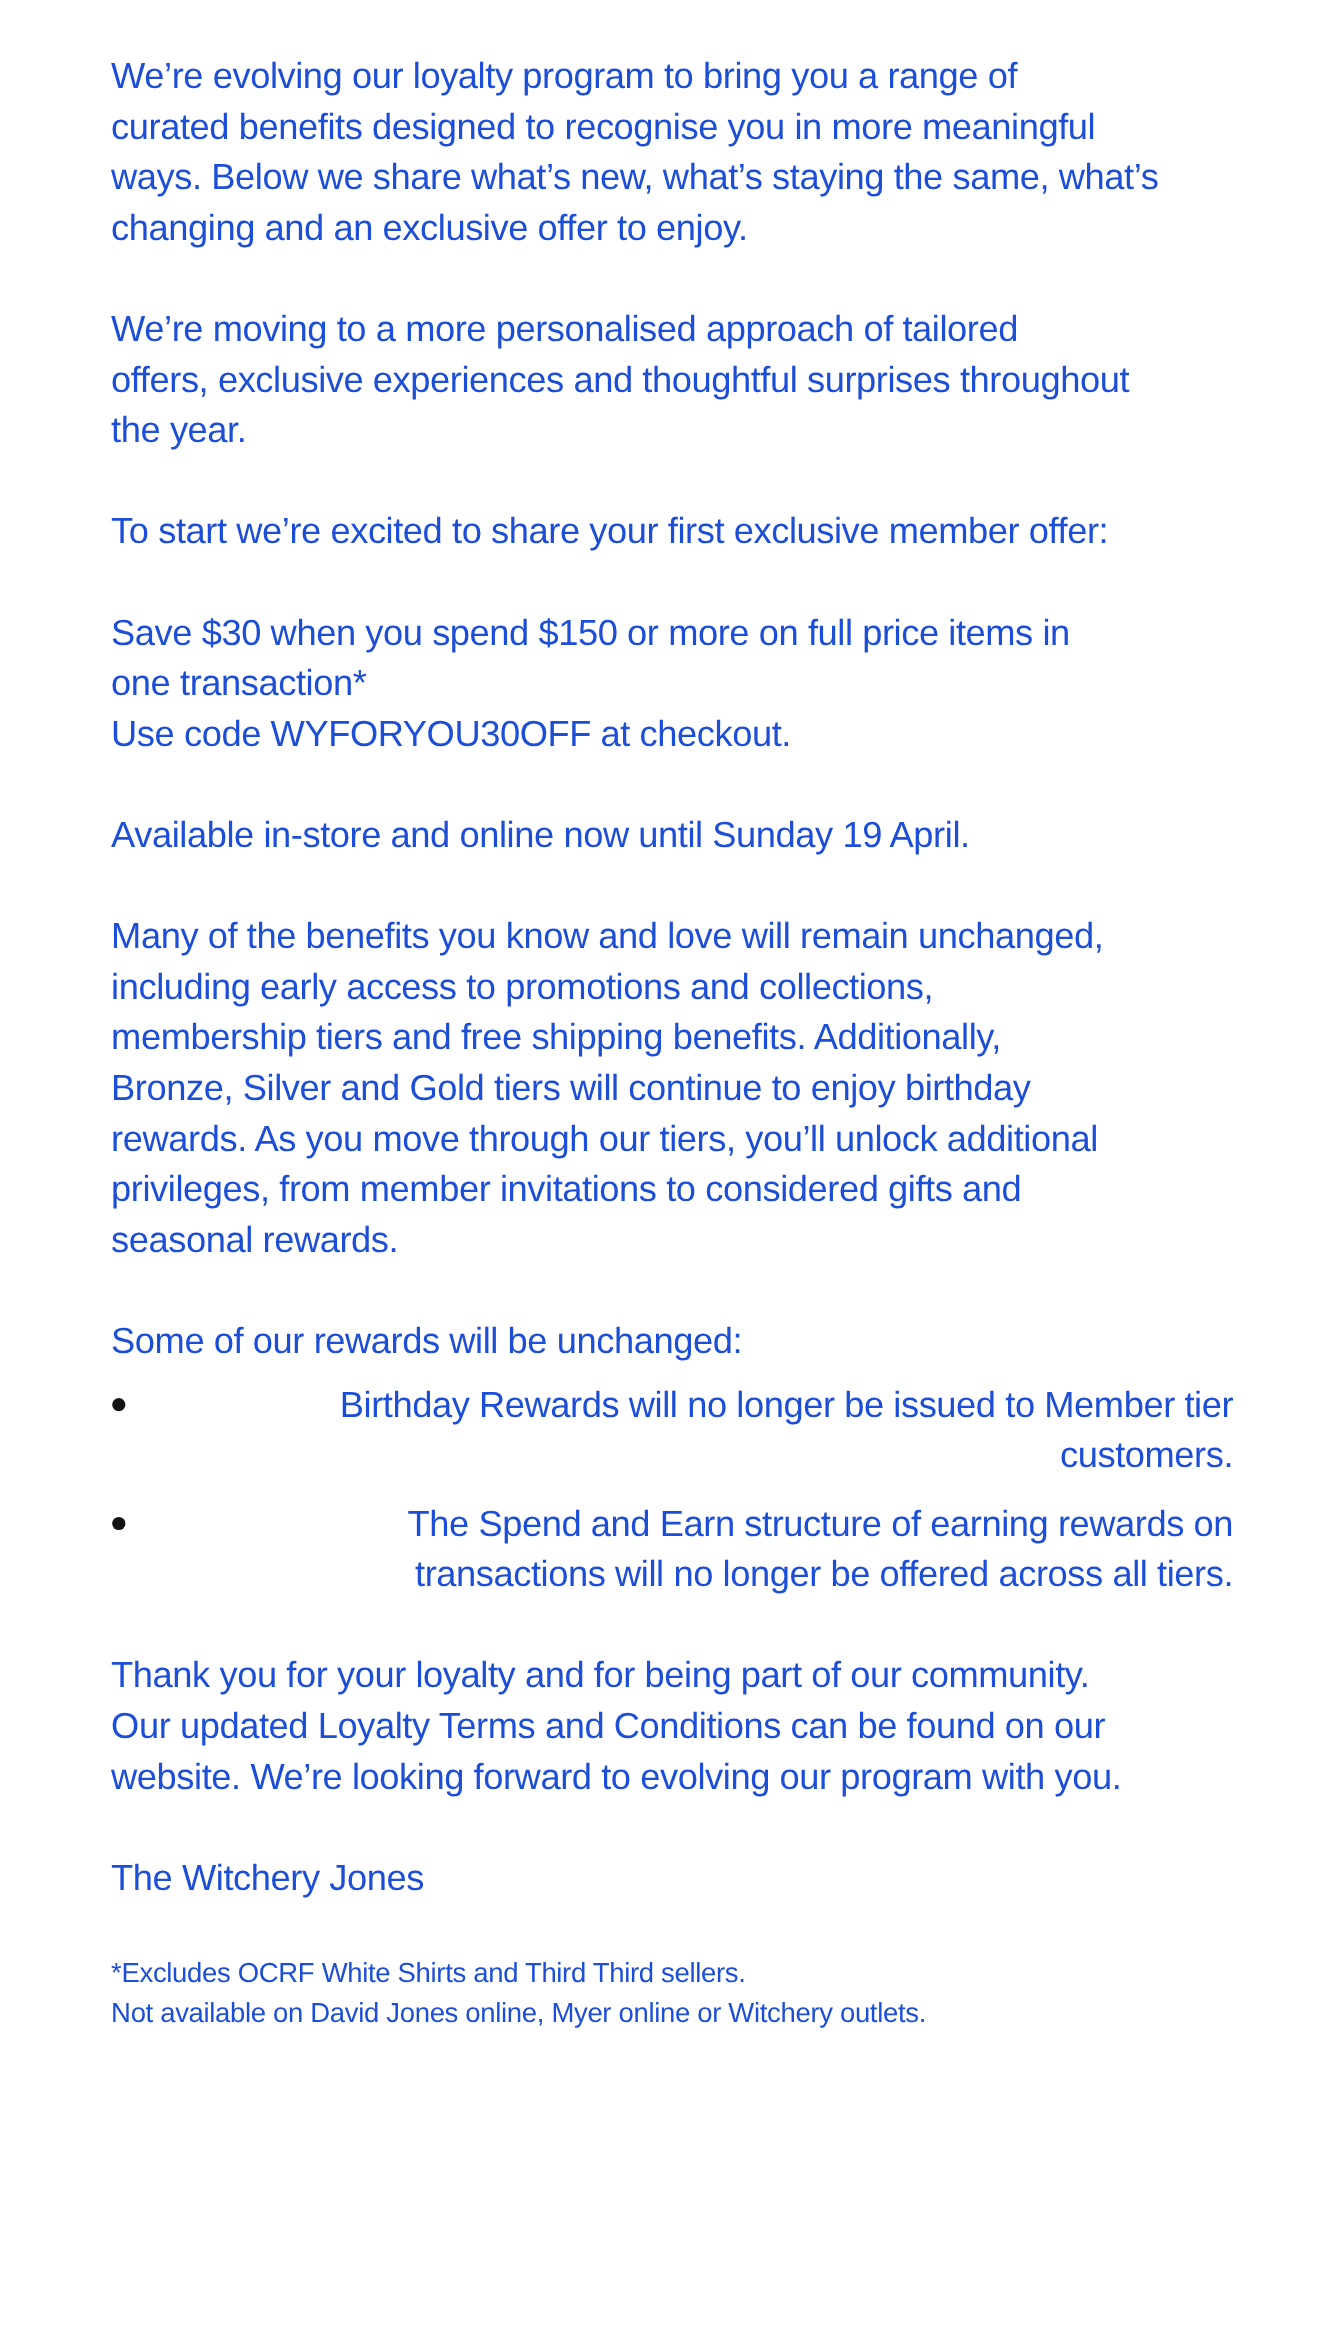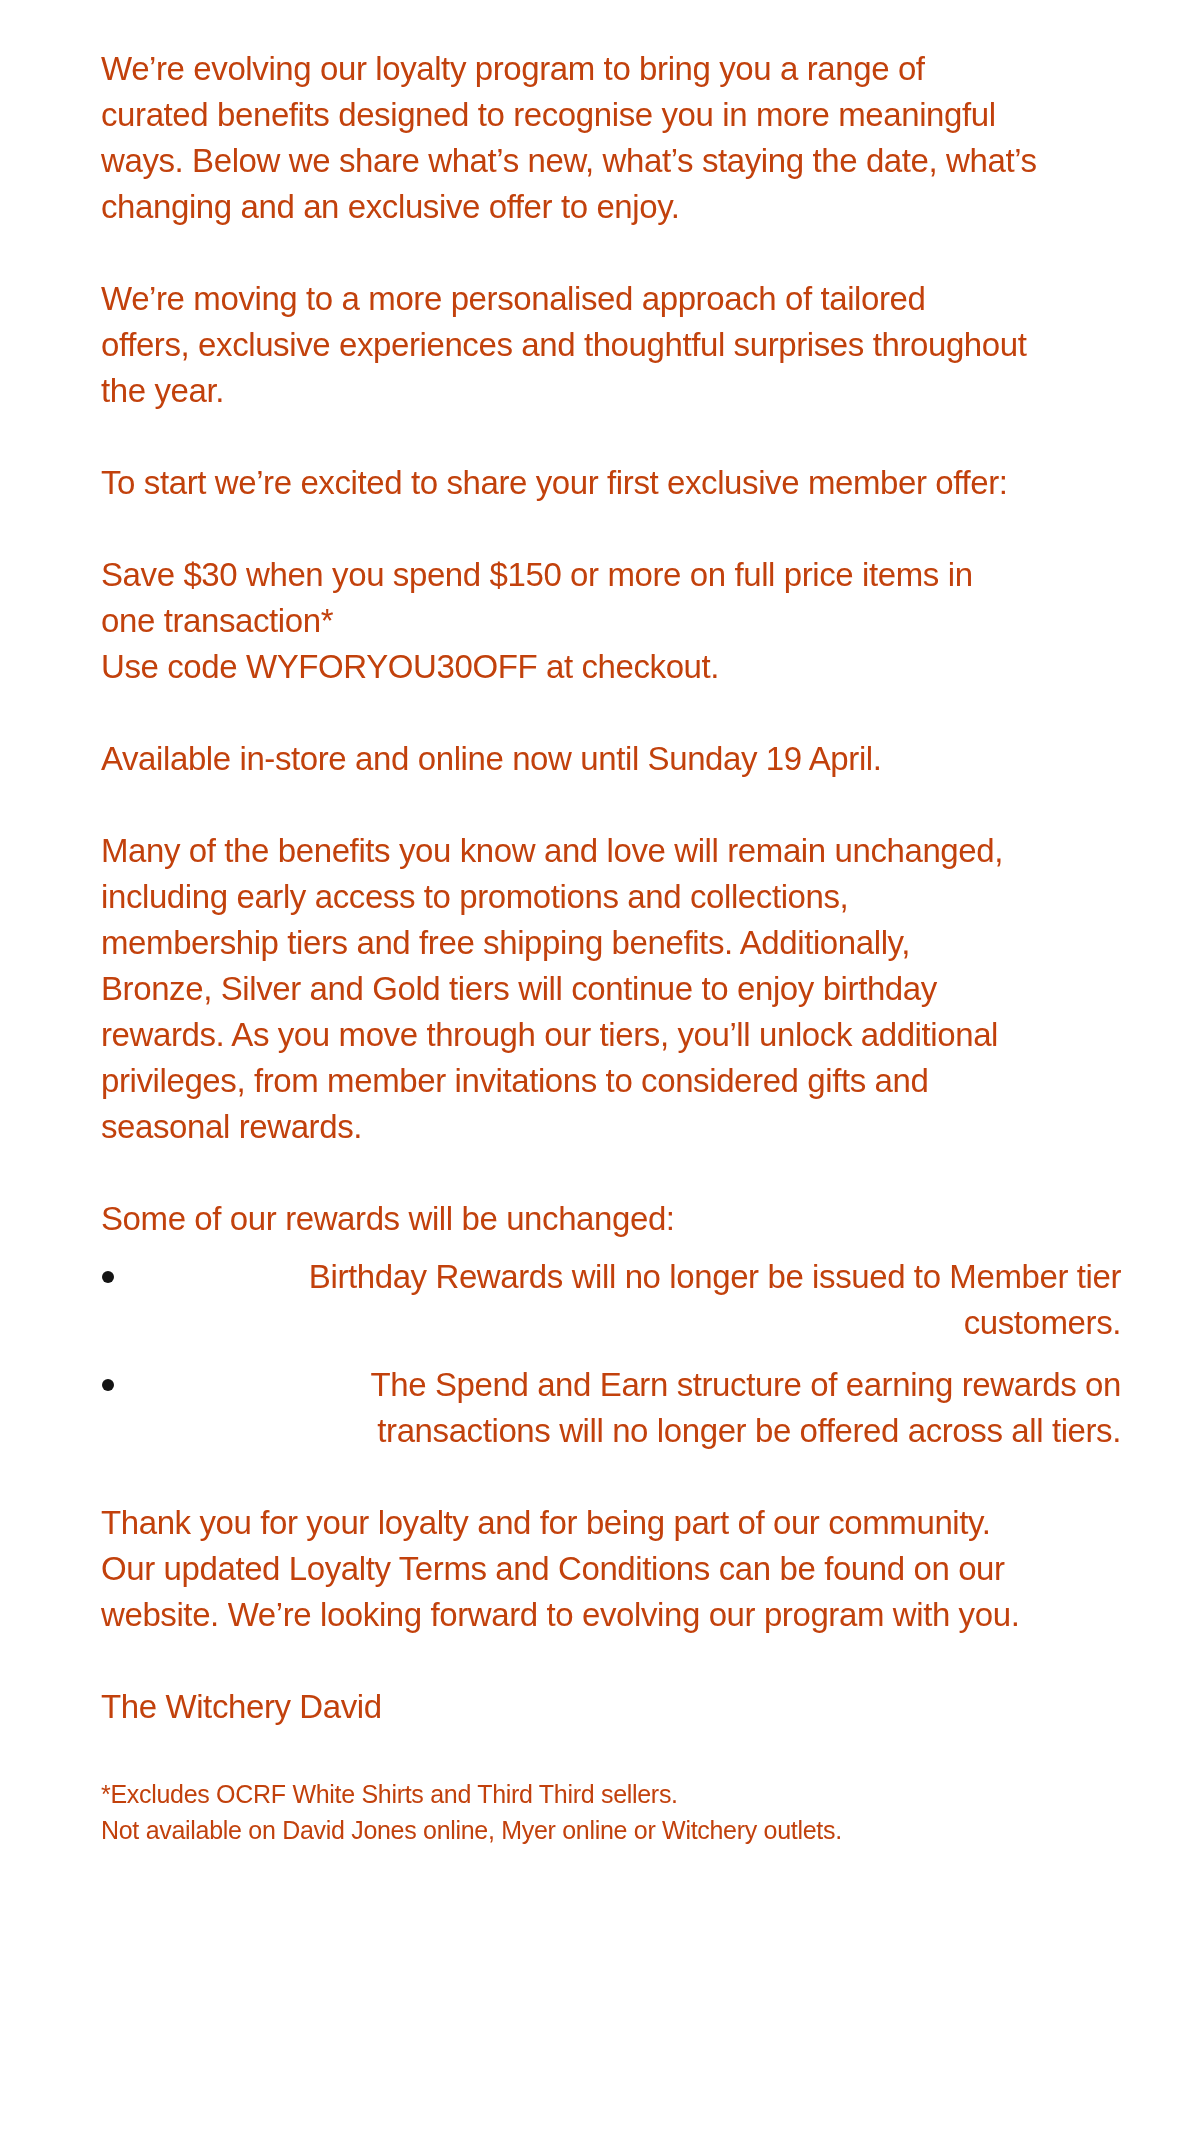--- a/index.html
+++ b/index.html
@@ -1,21 +1,21 @@
 <!DOCTYPE html>
 <html><head>
 <meta charset="utf-8">
 <style>
   html, body { margin: 0; padding: 0; background: #ffffff; }
   body { width: 1200px; height: 2130px; overflow: hidden; }
   .page {
     position: relative;
     padding: 46px 0 0 101px;
     width: 1020px;
-    color: #c2410c;
+    color: #1d4ed8;
     font-family: "Liberation Sans", sans-serif;
     font-size: 33px;
     line-height: 46px;
     letter-spacing: -0.4px;
   }
   .para { margin: 0 0 46px 0; white-space: normal; }
   .line { display: block; white-space: nowrap; }
   ul.changes { list-style: none; margin: -34px 0 46px 0; padding: 0; text-align: right; }
   ul.changes li { position: relative; padding-left: 34px; margin-top: 16px; }
   ul.changes li .bullet {
@@ -29,21 +29,21 @@
   }
 </style>
 </head>
 <body>
 
 <div class="page">
 
   <p class="para">
     <span class="line">We’re evolving our loyalty program to bring you a range of</span>
     <span class="line">curated benefits designed to recognise you in more meaningful</span>
-    <span class="line">ways. Below we share what’s new, what’s staying the date, what’s</span>
+    <span class="line">ways. Below we share what’s new, what’s staying the same, what’s</span>
     <span class="line">changing and an exclusive offer to enjoy.</span>
   </p>
 
   <p class="para">
     <span class="line">We’re moving to a more personalised approach of tailored</span>
     <span class="line">offers, exclusive experiences and thoughtful surprises throughout</span>
     <span class="line">the year.</span>
   </p>
 
   <p class="para">
@@ -88,21 +88,21 @@
   </ul>
 
 
   <p class="para">
     <span class="line">Thank you for your loyalty and for being part of our community.</span>
     <span class="line">Our updated Loyalty Terms and Conditions can be found on our</span>
     <span class="line">website. We’re looking forward to evolving our program with you.</span>
   </p>
 
   <p class="signoff">
-    <span class="line">The Witchery David</span>
+    <span class="line">The Witchery Jones</span>
   </p>
 
   <p class="footnote">
     <span class="line">*Excludes OCRF White Shirts and Third Third sellers.</span>
     <span class="line">Not available on David Jones online, Myer online or Witchery outlets.</span>
   </p>
 
 </div>
 
 </body></html>

